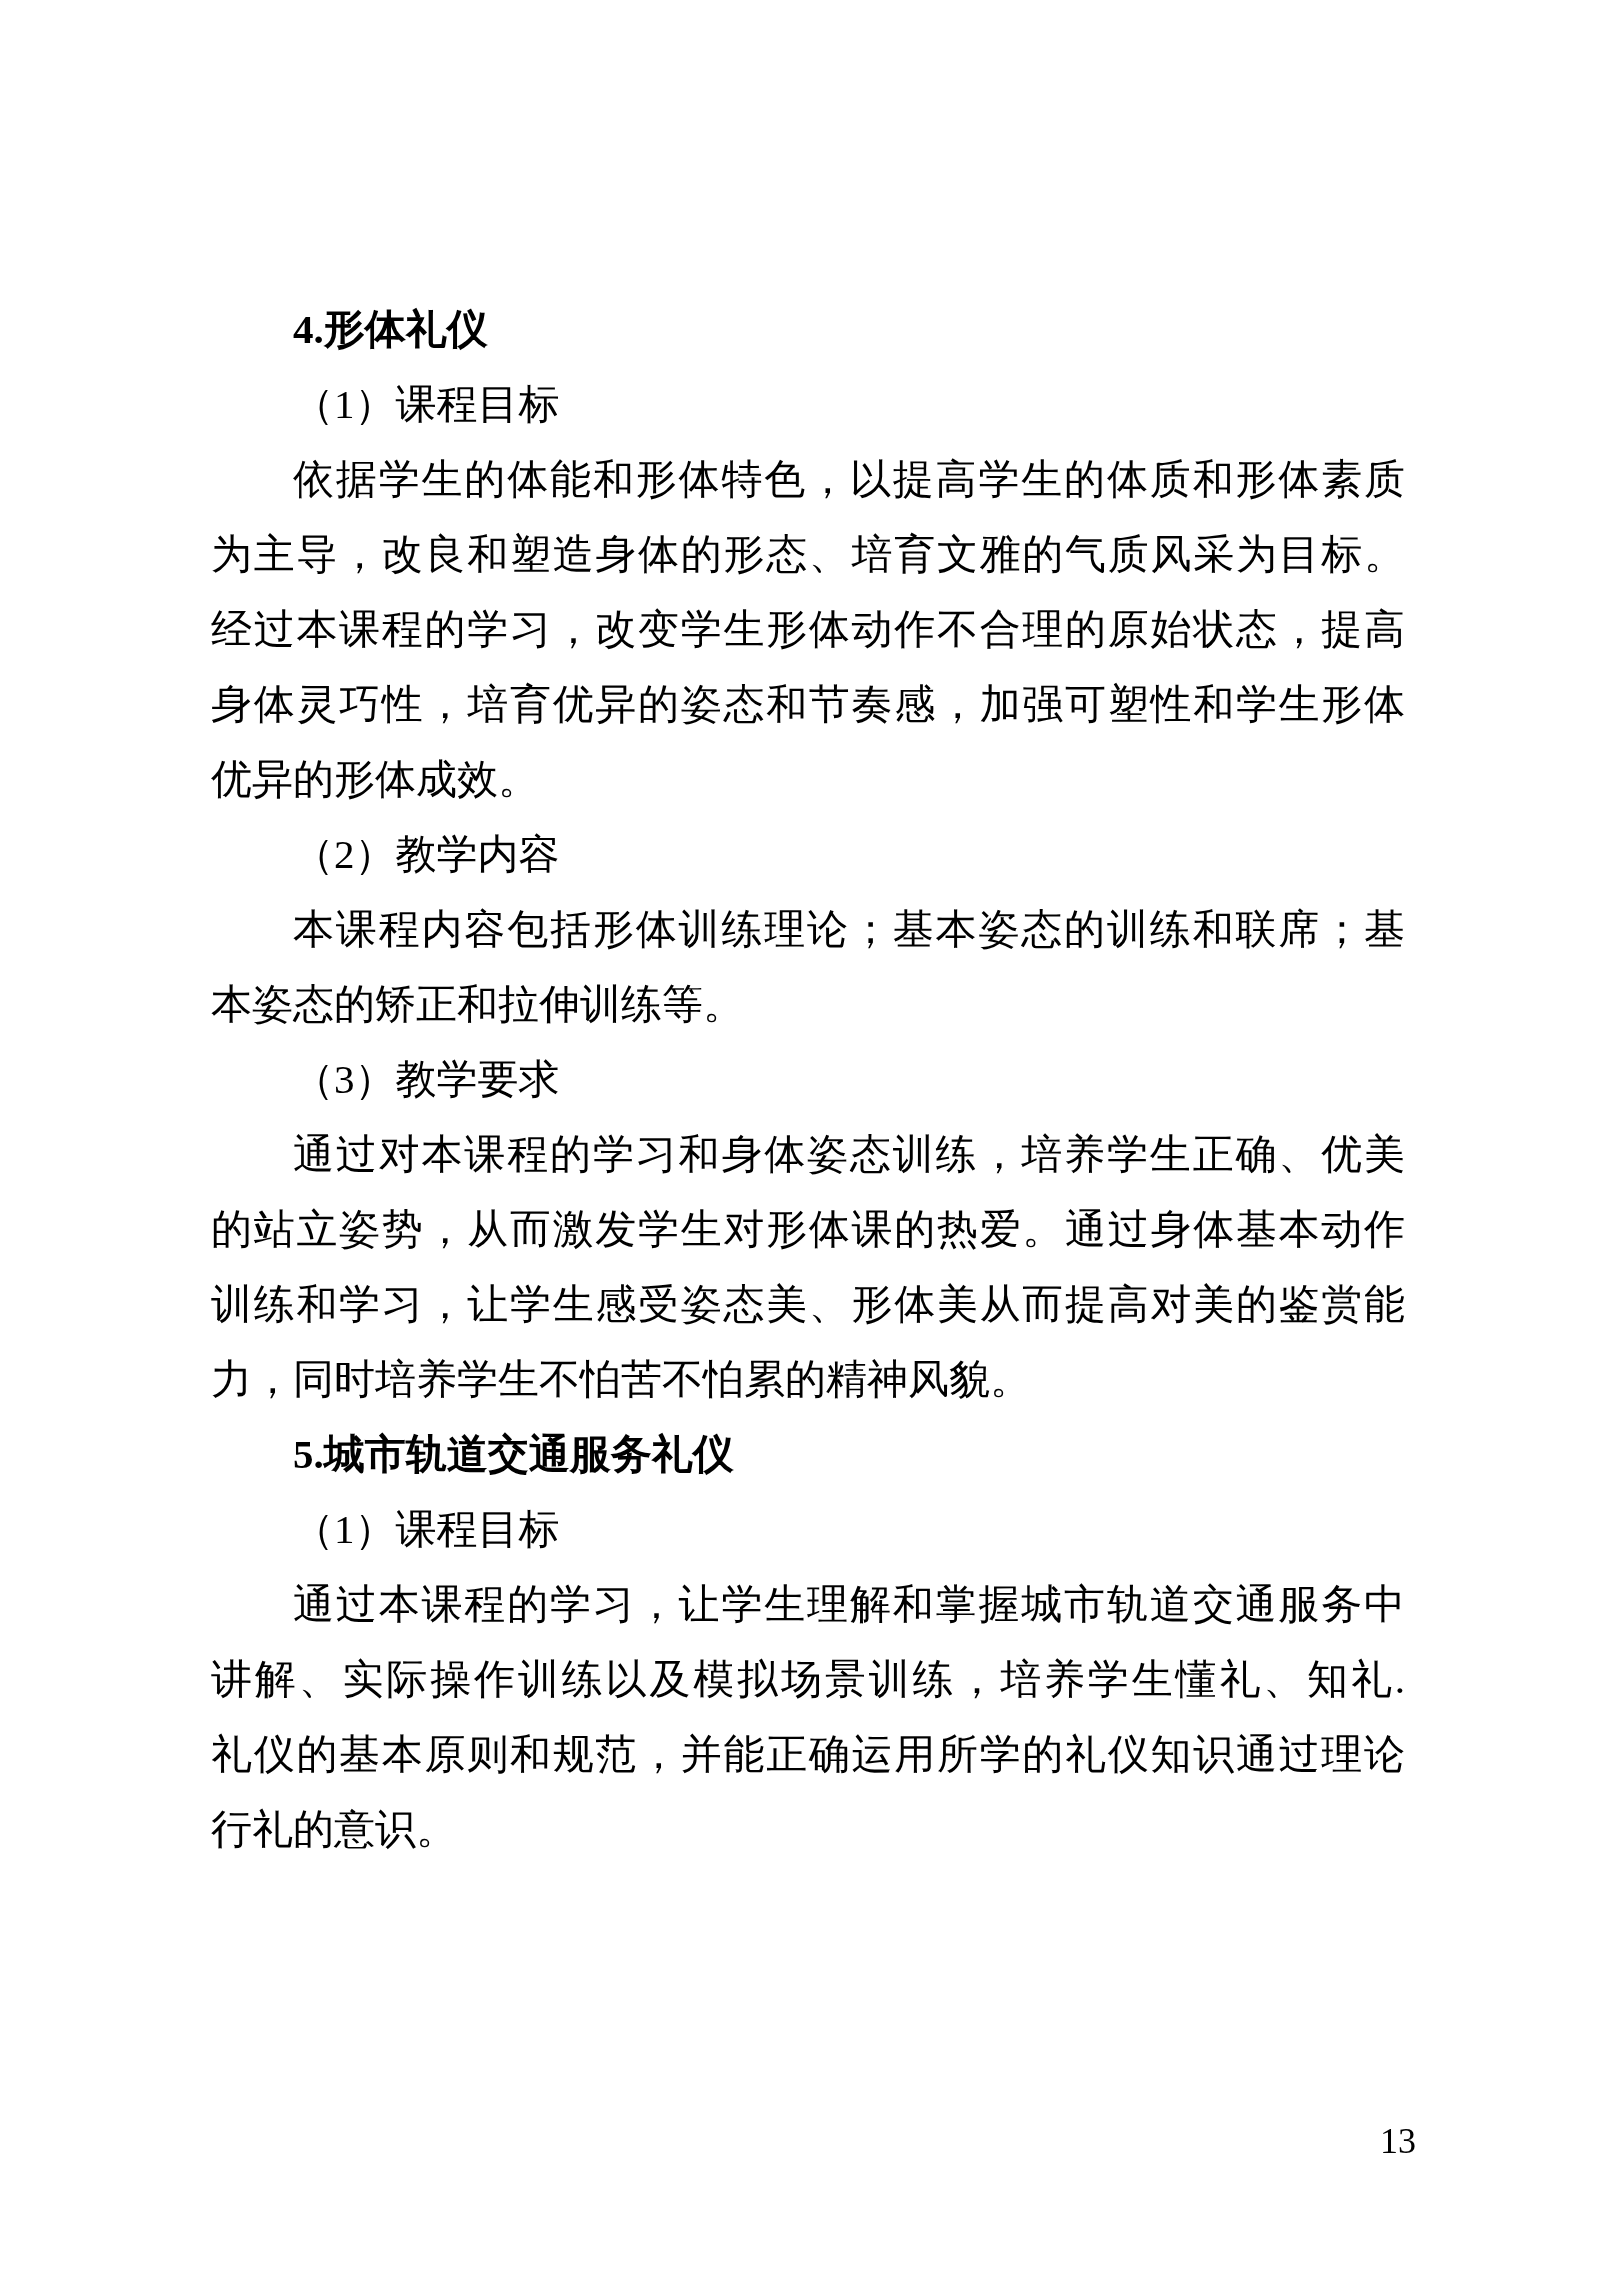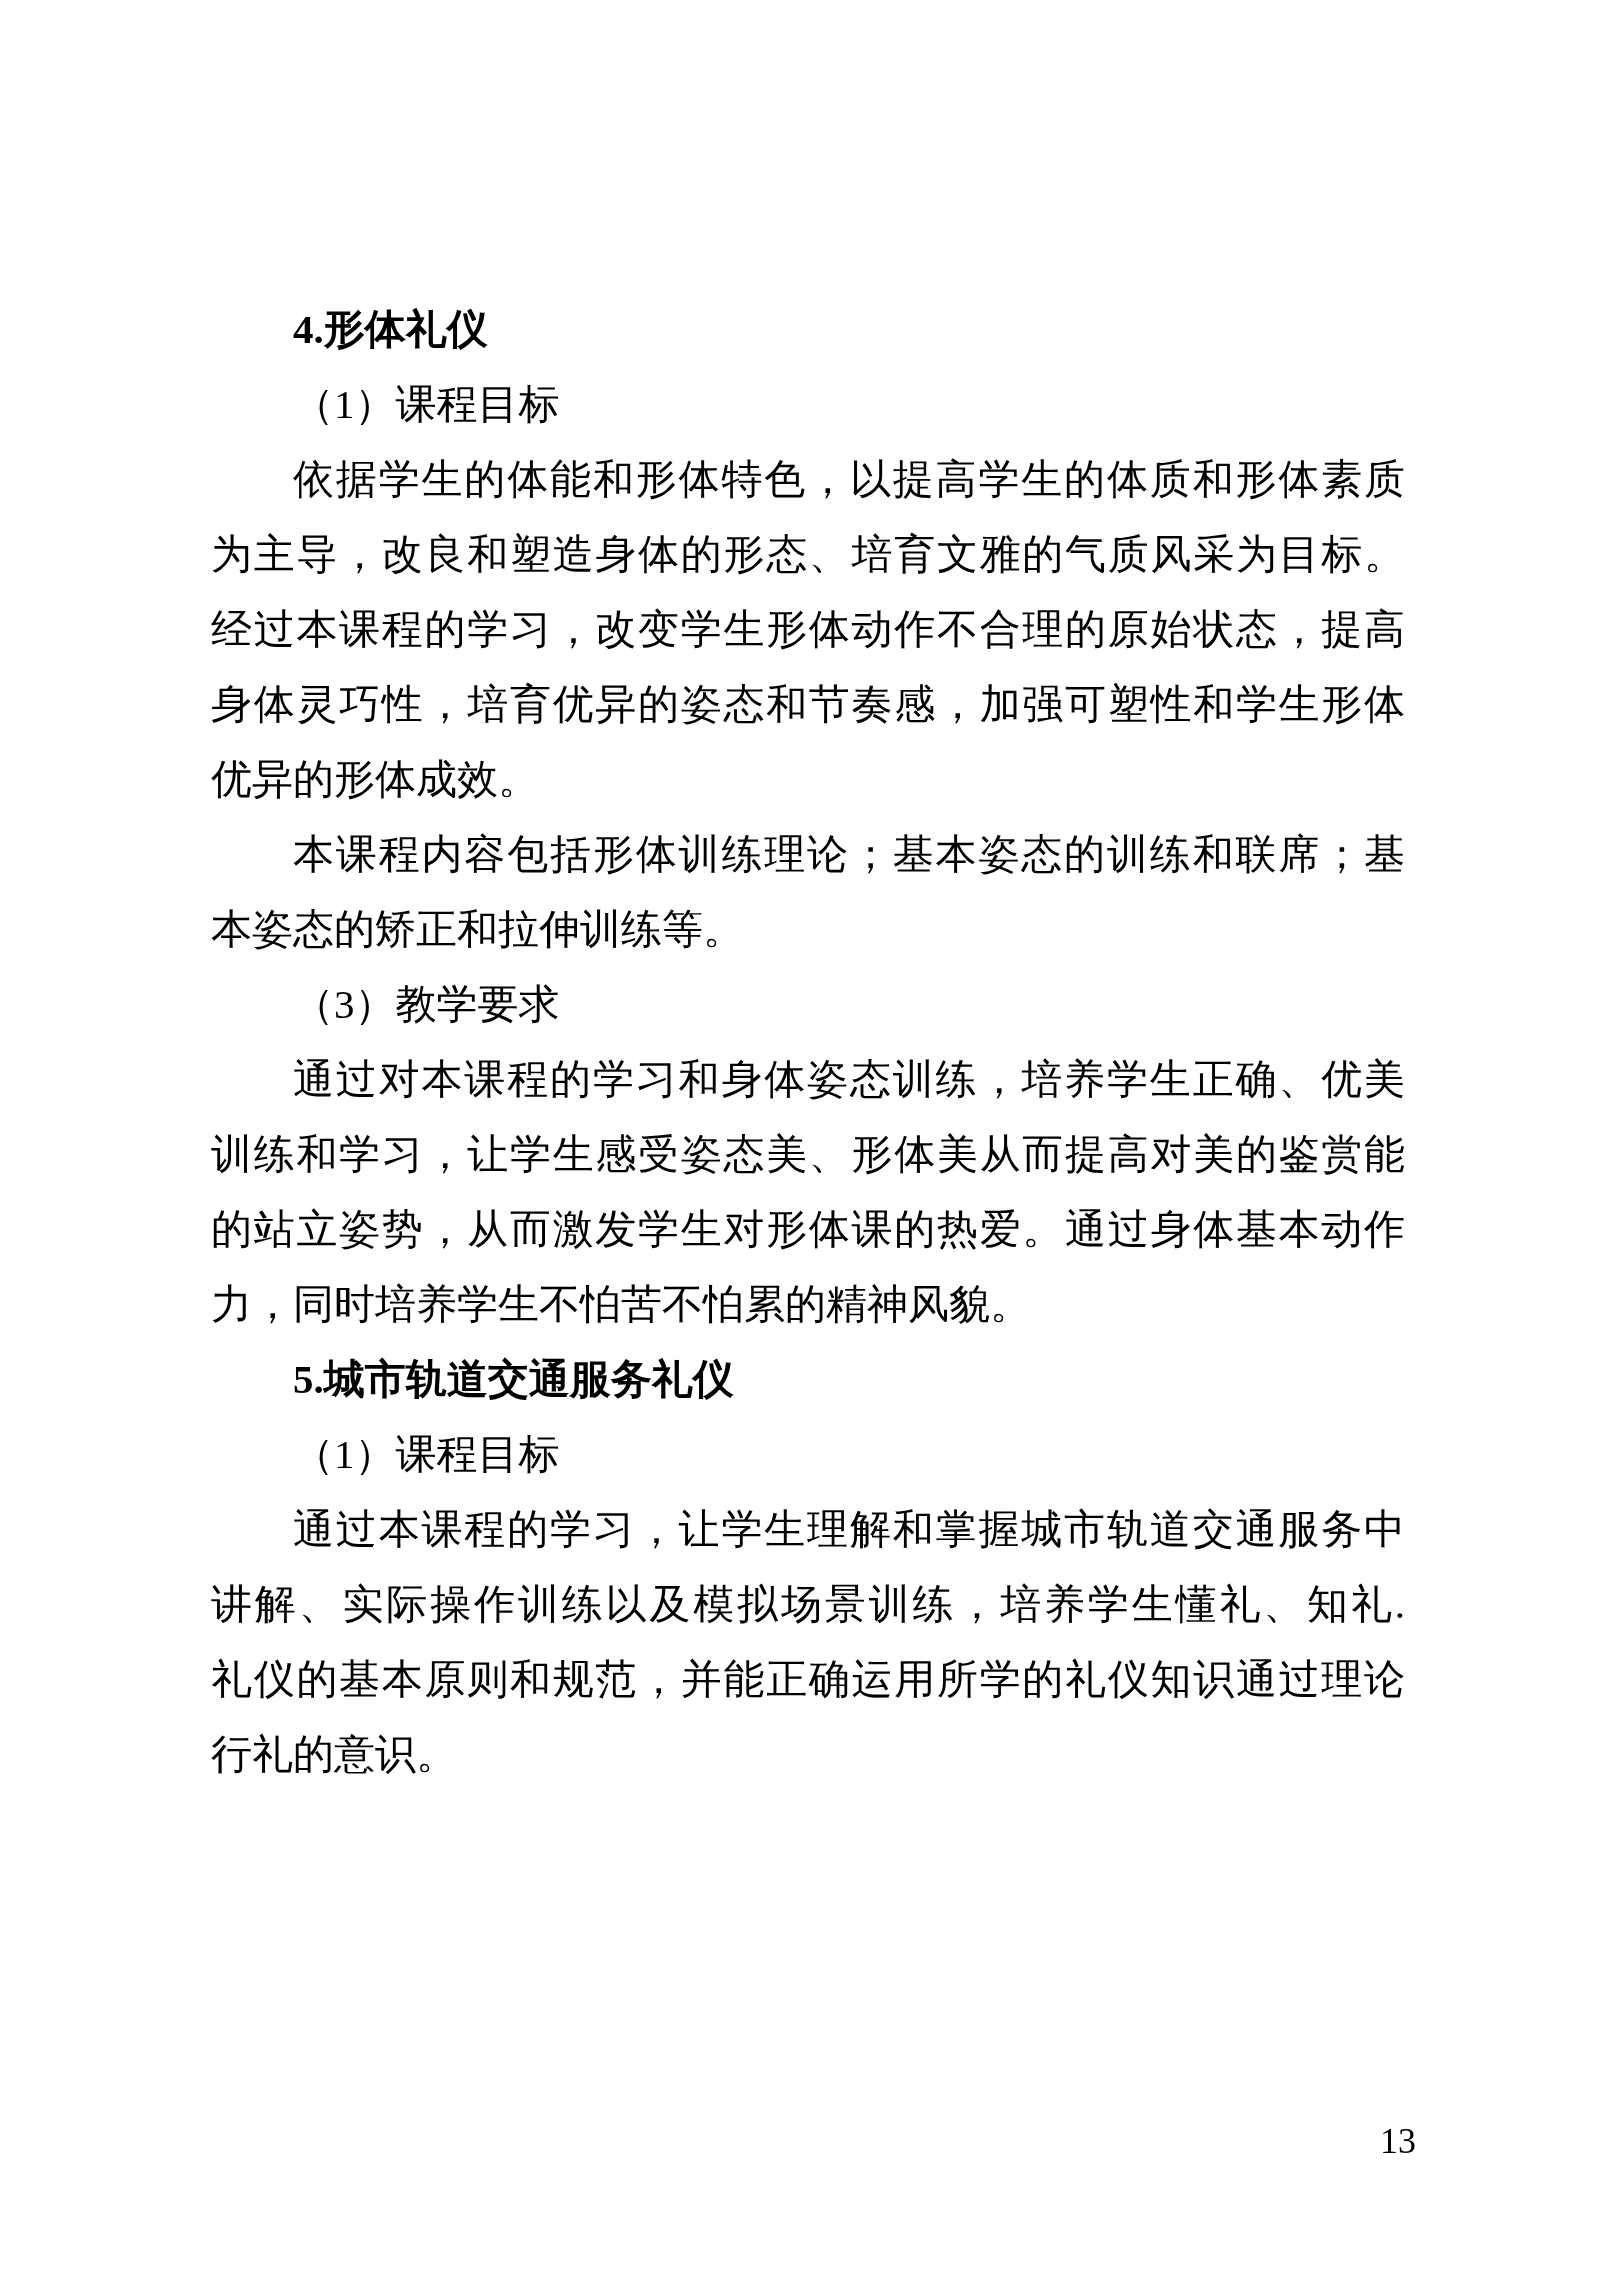--- a/index.html
+++ b/index.html
@@ -58,29 +58,30 @@
     <div class="line heading indent">4.形体礼仪</div>
 
     <div class="line sub indent">（1）课程目标</div>
 
     <div class="line fill indent">依据学生的体能和形体特色，以提高学生的体质和形体素质</div>
     <div class="line fill">为主导，改良和塑造身体的形态、培育文雅的气质风采为目标。</div>
     <div class="line fill">经过本课程的学习，改变学生形体动作不合理的原始状态，提高</div>
     <div class="line fill">身体灵巧性，培育优异的姿态和节奏感，加强可塑性和学生形体</div>
     <div class="line">优异的形体成效。</div>
 
+    <div class="line sub indent">（2）教学内容</div>
 
     <div class="line fill indent">本课程内容包括形体训练理论；基本姿态的训练和联席；基</div>
     <div class="line">本姿态的矫正和拉伸训练等。</div>
 
     <div class="line sub indent">（3）教学要求</div>
 
     <div class="line fill indent">通过对本课程的学习和身体姿态训练，培养学生正确、优美</div>
+    <div class="line fill">的站立姿势，从而激发学生对形体课的热爱。通过身体基本动作</div>
     <div class="line fill">训练和学习，让学生感受姿态美、形体美从而提高对美的鉴赏能</div>
-    <div class="line fill">的站立姿势，从而激发学生对形体课的热爱。通过身体基本动作</div>
     <div class="line">力，同时培养学生不怕苦不怕累的精神风貌。</div>
 
     <div class="line heading indent">5.城市轨道交通服务礼仪</div>
 
     <div class="line sub indent">（1）课程目标</div>
 
     <div class="line fill indent">通过本课程的学习，让学生理解和掌握城市轨道交通服务中</div>
     <div class="line fill">讲解、实际操作训练以及模拟场景训练，培养学生懂礼、知礼.</div>
     <div class="line fill">礼仪的基本原则和规范，并能正确运用所学的礼仪知识通过理论</div>
     <div class="line">行礼的意识。</div>

